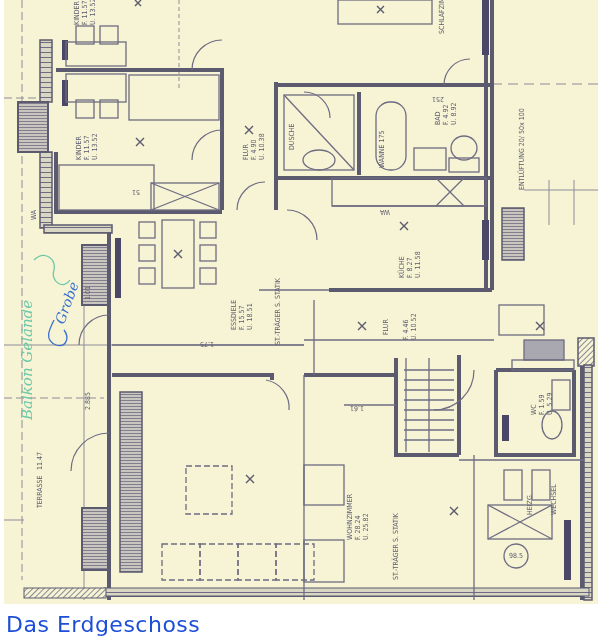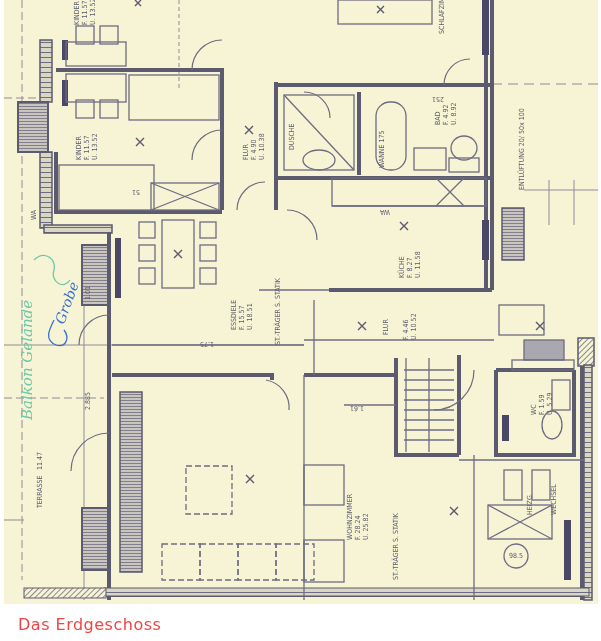--- a/index.html
+++ b/index.html
@@ -1,19 +1,19 @@
 <!DOCTYPE html>
 <html><head>
 <meta charset="utf-8">
 <style>
   html,body{margin:0;padding:0;background:#ffffff;}
   body{width:601px;height:641px;overflow:hidden;position:relative;font-family:"DejaVu Sans",sans-serif;}
   .plan{position:absolute;left:4px;top:0;width:594px;height:604px;background:#f6f4d4;overflow:hidden;}
   .plan svg{display:block;}
-  .caption{position:absolute;left:6px;top:612px;font-family:"DejaVu Sans",sans-serif;font-size:16px;color:#ef4444;letter-spacing:0.5px;line-height:26px;margin-left:12px;}
+  .caption{position:absolute;left:6px;top:612px;font-family:"DejaVu Sans",sans-serif;font-size:22px;color:#1d4ed8;letter-spacing:0.5px;line-height:26px;}
   .lbl{font-family:"DejaVu Sans Condensed","DejaVu Sans",sans-serif;fill:#5b5a6e;font-size:7px;}
 </style>
 </head>
 <body>
 
 <div class="plan">
 <svg width="594" height="604" viewBox="0 0 594 604" xmlns="http://www.w3.org/2000/svg">
   <defs>
     <pattern id="hatch" width="4" height="4" patternUnits="userSpaceOnUse" patternTransform="rotate(45)">
       <rect width="4" height="4" fill="#f6f4d4"></rect>

